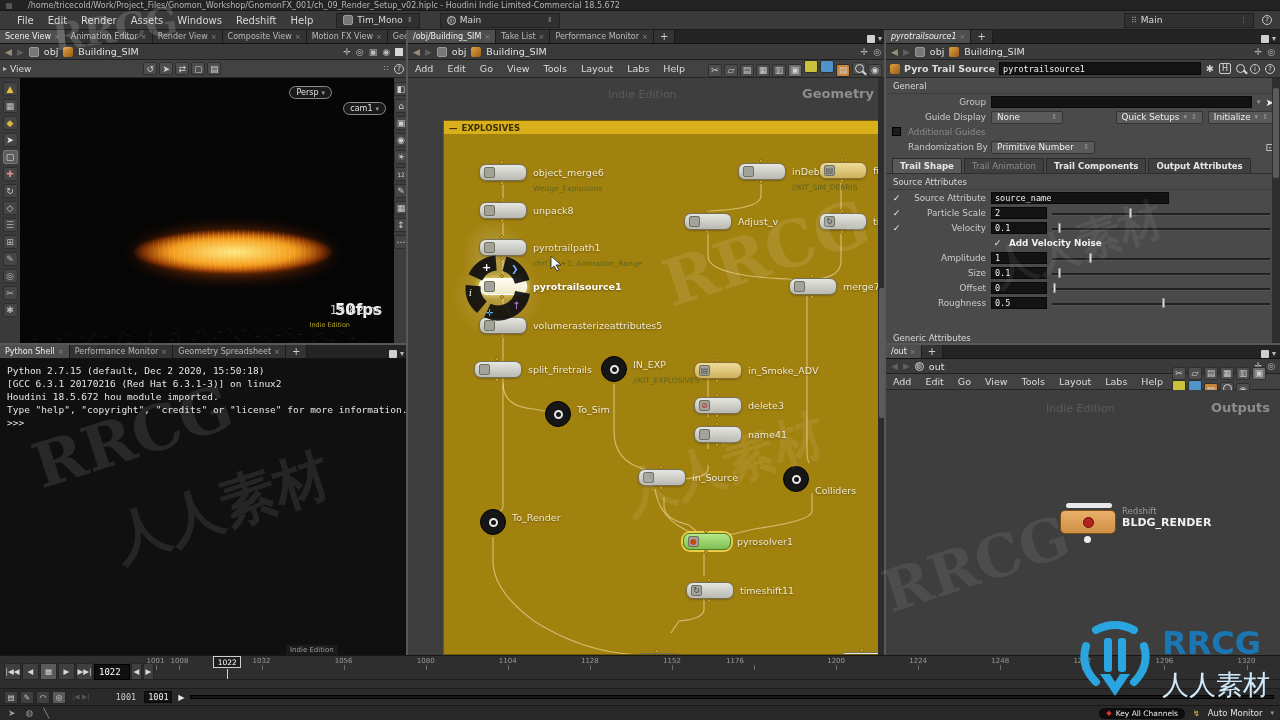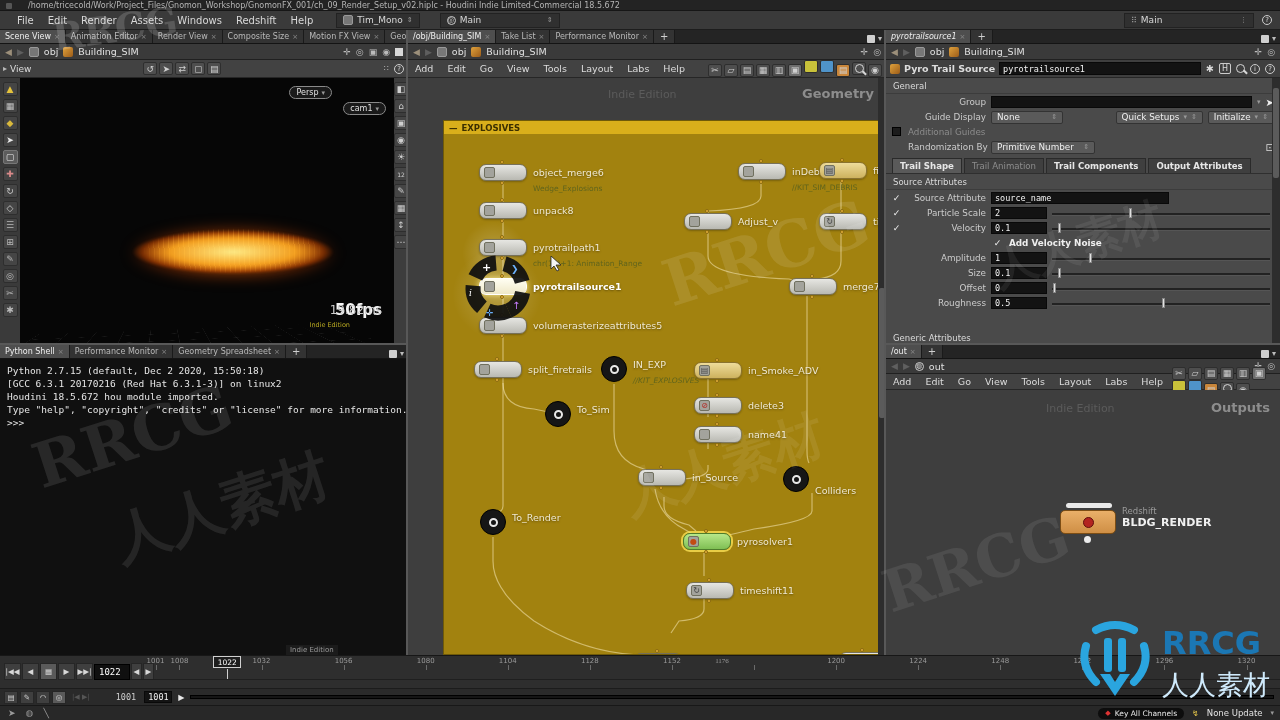--- a/index.html
+++ b/index.html
@@ -224,21 +224,21 @@
       </span>
       <span class="ptab">
         <span>Animation Editor</span>
         <span class="x">×</span>
       </span>
       <span class="ptab">
         <span>Render View</span>
         <span class="x">×</span>
       </span>
       <span class="ptab">
-        <span>Composite Size</span>
+        <span>Composite View</span>
         <span class="x">×</span>
       </span>
       <span class="ptab">
         <span>Motion FX View</span>
         <span class="x">×</span>
       </span>
       <span class="ptab">
         <span>Geometry Spreadsheet</span>
       </span>
     </span>
@@ -468,21 +468,21 @@
         <div class="nd-pill" style="left: 30px; top: 240px;">
           <span class="nd-ic"></span>
           <span class="dot" style="top: -5px; left: 20px;"></span>
           <span class="dot" style="bottom: -5px; left: 20px;"></span>
         </div>
         <div class="nd-label" style="left: 84px; top: 243px;">split_firetrails</div>
         <div class="nd-null" style="left: 157px; top: 235px;">
           <span class="ring"></span>
         </div>
         <div class="nd-label" style="left: 189px; top: 238px;">IN_EXP</div>
-        <div class="nd-comment" style="left: 189px; top: 255px; font-style: italic;">//KIT_EXPLOSIVES</div>
+        <div class="nd-comment" style="left: 189px; top: 255px;">//KIT_EXPLOSIVES</div>
         <div class="nd-null" style="left: 101px; top: 280px;">
           <span class="ring"></span>
         </div>
         <div class="nd-label" style="left: 133px; top: 283px;">To_Sim</div>
         <div class="nd-null" style="left: 36px; top: 388px;">
           <span class="ring"></span>
         </div>
         <div class="nd-label" style="left: 68px; top: 391px;">To_Render</div>
         <div class="nd-pill" style="left: 294px; top: 42px;">
           <span class="nd-ic"></span>
@@ -822,21 +822,21 @@
       <span class="ticklab" style="left: 213.62px;">1056</span>
       <span class="tick" style="left: 213.62px;"></span>
       <span class="ticklab" style="left: 295.7px;">1080</span>
       <span class="tick" style="left: 295.7px;"></span>
       <span class="ticklab" style="left: 377.78px;">1104</span>
       <span class="tick" style="left: 377.78px;"></span>
       <span class="ticklab" style="left: 459.86px;">1128</span>
       <span class="tick" style="left: 459.86px;"></span>
       <span class="ticklab" style="left: 541.94px;">1152</span>
       <span class="tick" style="left: 541.94px;"></span>
-      <span class="ticklab" style="left: 592px; font-family: Liberation Serif, serif;">1176</span>
+      <span class="ticklab" style="left: 605px;">1176</span>
       <span class="tick" style="left: 624.02px;"></span>
       <span class="ticklab" style="left: 706.1px;">1200</span>
       <span class="tick" style="left: 706.1px;"></span>
       <span class="ticklab" style="left: 788.18px;">1224</span>
       <span class="tick" style="left: 788.18px;"></span>
       <span class="ticklab" style="left: 870.26px;">1248</span>
       <span class="tick" style="left: 870.26px;"></span>
       <span class="ticklab" style="left: 952.34px;">1272</span>
       <span class="tick" style="left: 952.34px;"></span>
       <span class="ticklab" style="left: 1034.42px;">1296</span>
@@ -864,21 +864,21 @@
     <span>➤</span>
     <span>◍</span>
     <span>╲</span>
   </span>
   <span style="margin-left:auto;display:flex;align-items:center;gap:8px;padding-right:6px">
     <span id="keypill">
       <span style="color:#d33;font-size:7px">◆</span>
       <span>Key All Channels</span>
     </span>
     <span style="color:#e8c84a;font-size:8px">↯</span>
-    <span style="font-size:8.5px;color:#e2e2e2">None Update</span>
+    <span style="font-size:8.5px;color:#e2e2e2">Auto Monitor</span>
     <span class="updn">▾</span>
   </span>
 </div>
 
 <div id="wmlayer" class="abs" style="left:0;top:0;width:1280px;height:720px;pointer-events:none">
     <div class="wm" style="left: 52px; top: 6px; font-size: 38px; opacity: 0.16; transform: rotate(-8deg);">RRCG</div>
     <div class="wm" style="left: 30px; top: 400px; font-size: 62px; opacity: 0.1; transform: rotate(-18deg);">RRCG</div>
     <div class="wm" style="left: 110px; top: 470px; font-size: 56px; opacity: 0.09; transform: rotate(-18deg);">人人素材</div>
     <div class="wm" style="left: 660px; top: 215px; font-size: 64px; opacity: 0.1; transform: rotate(-18deg);">RRCG</div>
     <div class="wm" style="left: 620px; top: 430px; font-size: 52px; opacity: 0.08; transform: rotate(-18deg);">人人素材</div>

